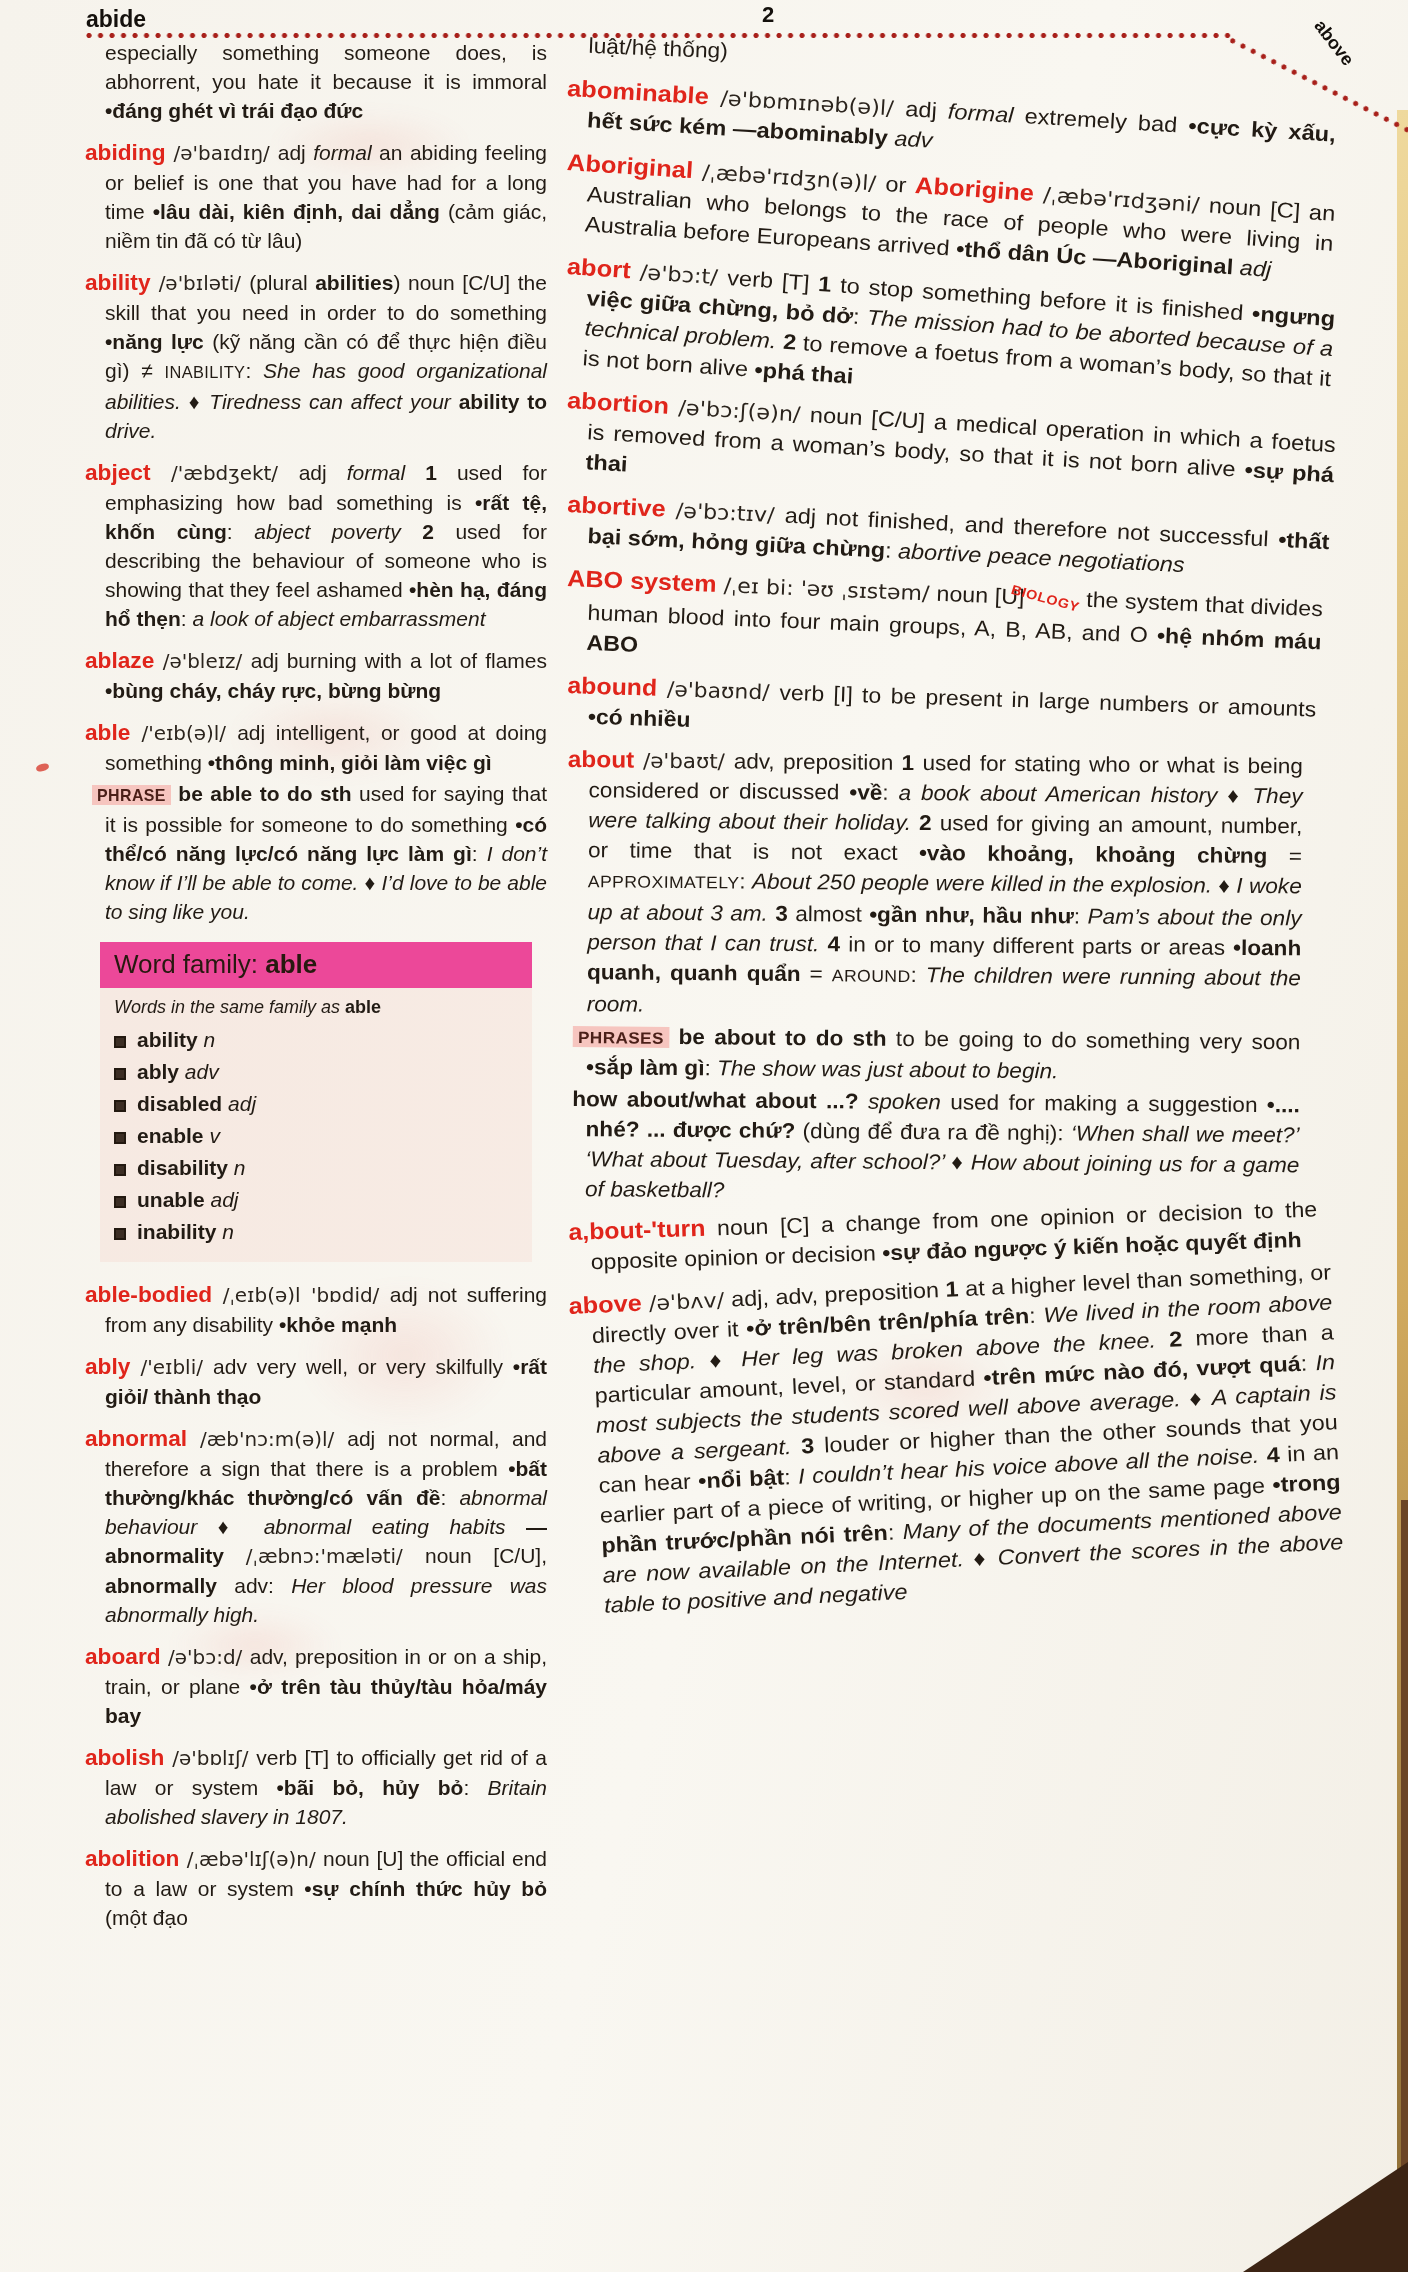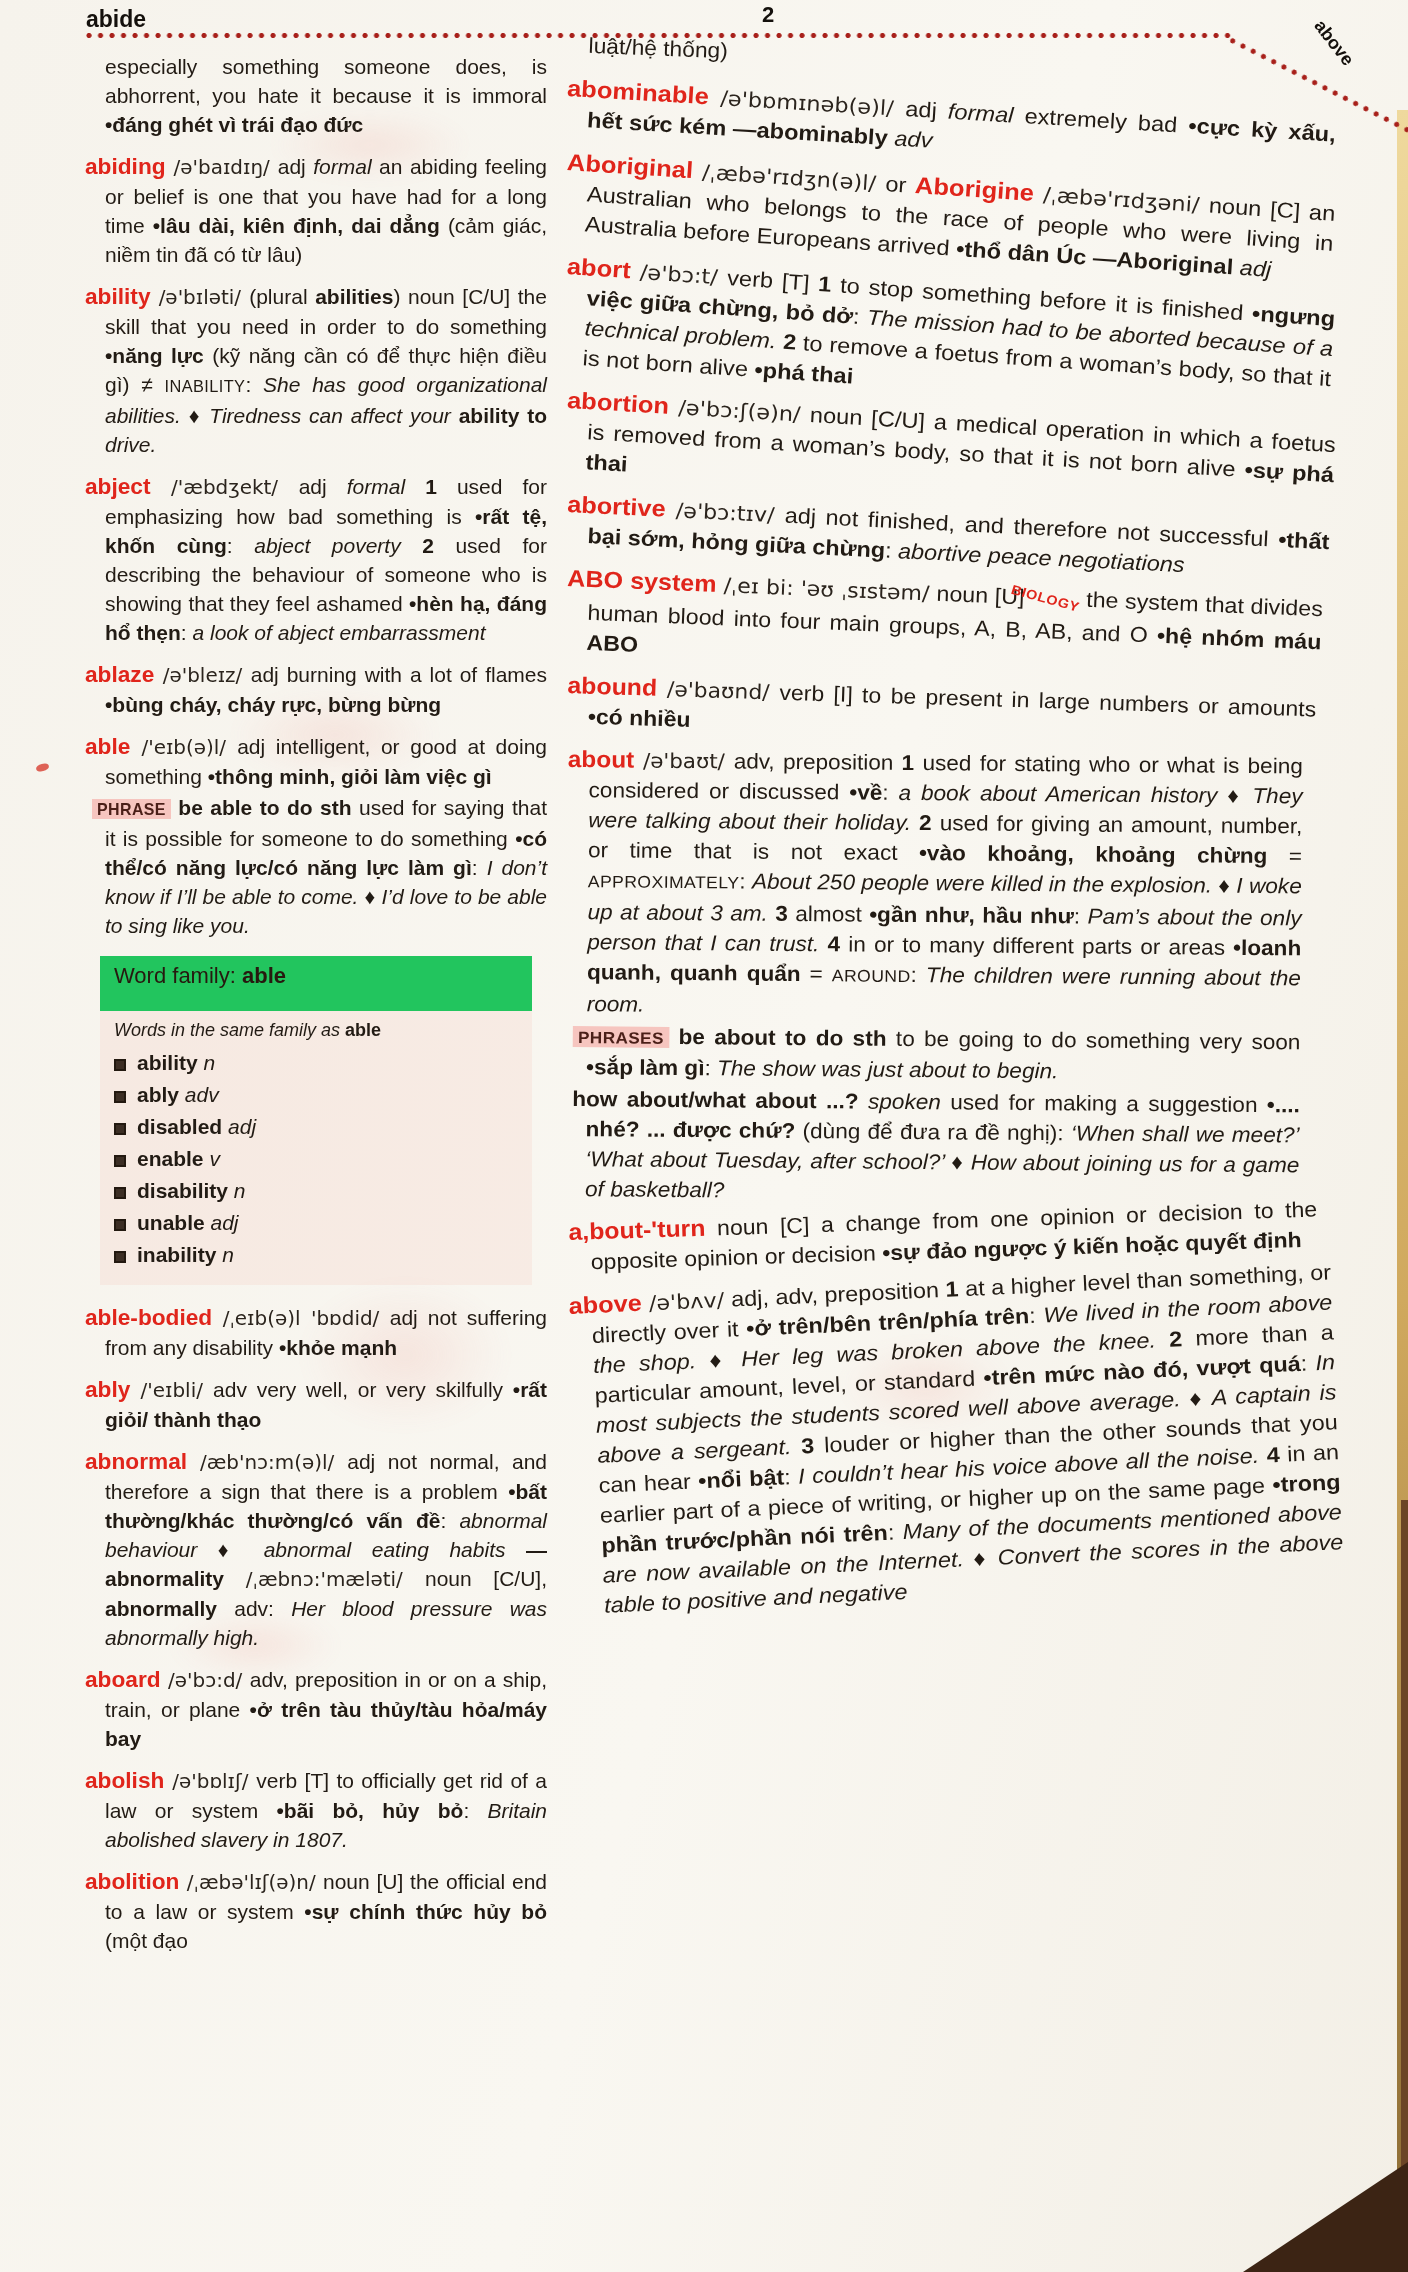--- a/index.html
+++ b/index.html
@@ -19,21 +19,21 @@
     background-image:radial-gradient(circle at 3px 3.5px, #a8201a 2.2px, rgba(0,0,0,0) 2.9px);
     background-size:11.5px 7px; background-repeat:repeat-x;
   }
   .dotline-curve {
     position:absolute; left:1230px; top:36px; width:215px; height:7px;
     background-image:radial-gradient(circle at 3px 3.5px, #a8201a 2.2px, rgba(0,0,0,0) 2.9px);
     background-size:11.5px 7px; background-repeat:repeat-x;
     transform:rotate(27deg); transform-origin:left center;
   }
   
-  .col-left  { position:absolute; left:85px;  top:52px; width:462px; }
+  .col-left  { position:absolute; left:85px;  top:38px; width:462px; }
   .col-right { position:absolute; left:568px; top:30px; width:700px; }
   .entry { margin:0 0 13px 0; }
   .para {
     margin:0; padding-left:20px; text-indent:-20px;
     font-size:21px; line-height:29px; text-align:justify; color:#221b14;
   }
   .col-right .para { font-size:21.5px; line-height:30px; }
   .para.cont { text-indent:0; }
   .para.phrase { text-indent:-13px; margin-top:2px; }
   
@@ -45,21 +45,21 @@
   .s-bi   { font-weight:700; }
   .s-posi { font-style:italic; }
   .s-num  { font-weight:700; }
   .s-sc   { font-size:0.78em; letter-spacing:0.4px; }
   .s-lbl  { background:#f6c5bf; color:#4a1f18; font-weight:700; font-size:0.76em;
             letter-spacing:0.4px; padding:2px 5px 1px 5px; }
   .s-scred{ color:#e0251b; font-weight:700; font-size:0.62em; letter-spacing:0.5px;
             display:inline-block; transform:rotate(14deg); }
   
   .wf-box { margin:16px 0 18px 15px; width:432px; background:rgba(243,178,170,0.16); }
-  .wf-head { background:#22c55e; padding:7px 14px 22px 14px; font-size:22px; color:#27190f; }
+  .wf-head { background:#ec4899; padding:7px 14px 8px 14px; font-size:26px; color:#27190f; }
   .wf-sub  { margin:0; padding:9px 14px 2px 14px; font-size:18px; }
   .wf-cols { display:flex; padding:4px 8px 14px 14px;flex-direction:column; }
   .wf-col  { list-style:none; margin:0; padding:0; flex:1; }
   .wf-col li { font-size:21px; line-height:32px; white-space:nowrap; }
   .wf-col li::before {
     content:""; display:inline-block; width:12px; height:12px; margin:0 11px 0 0;
     background:#3c2e24; box-shadow:inset 0 0 0 2px #231910; vertical-align:-1px;
   }
   
   .col-right .entry { transform-origin:0 0; }

